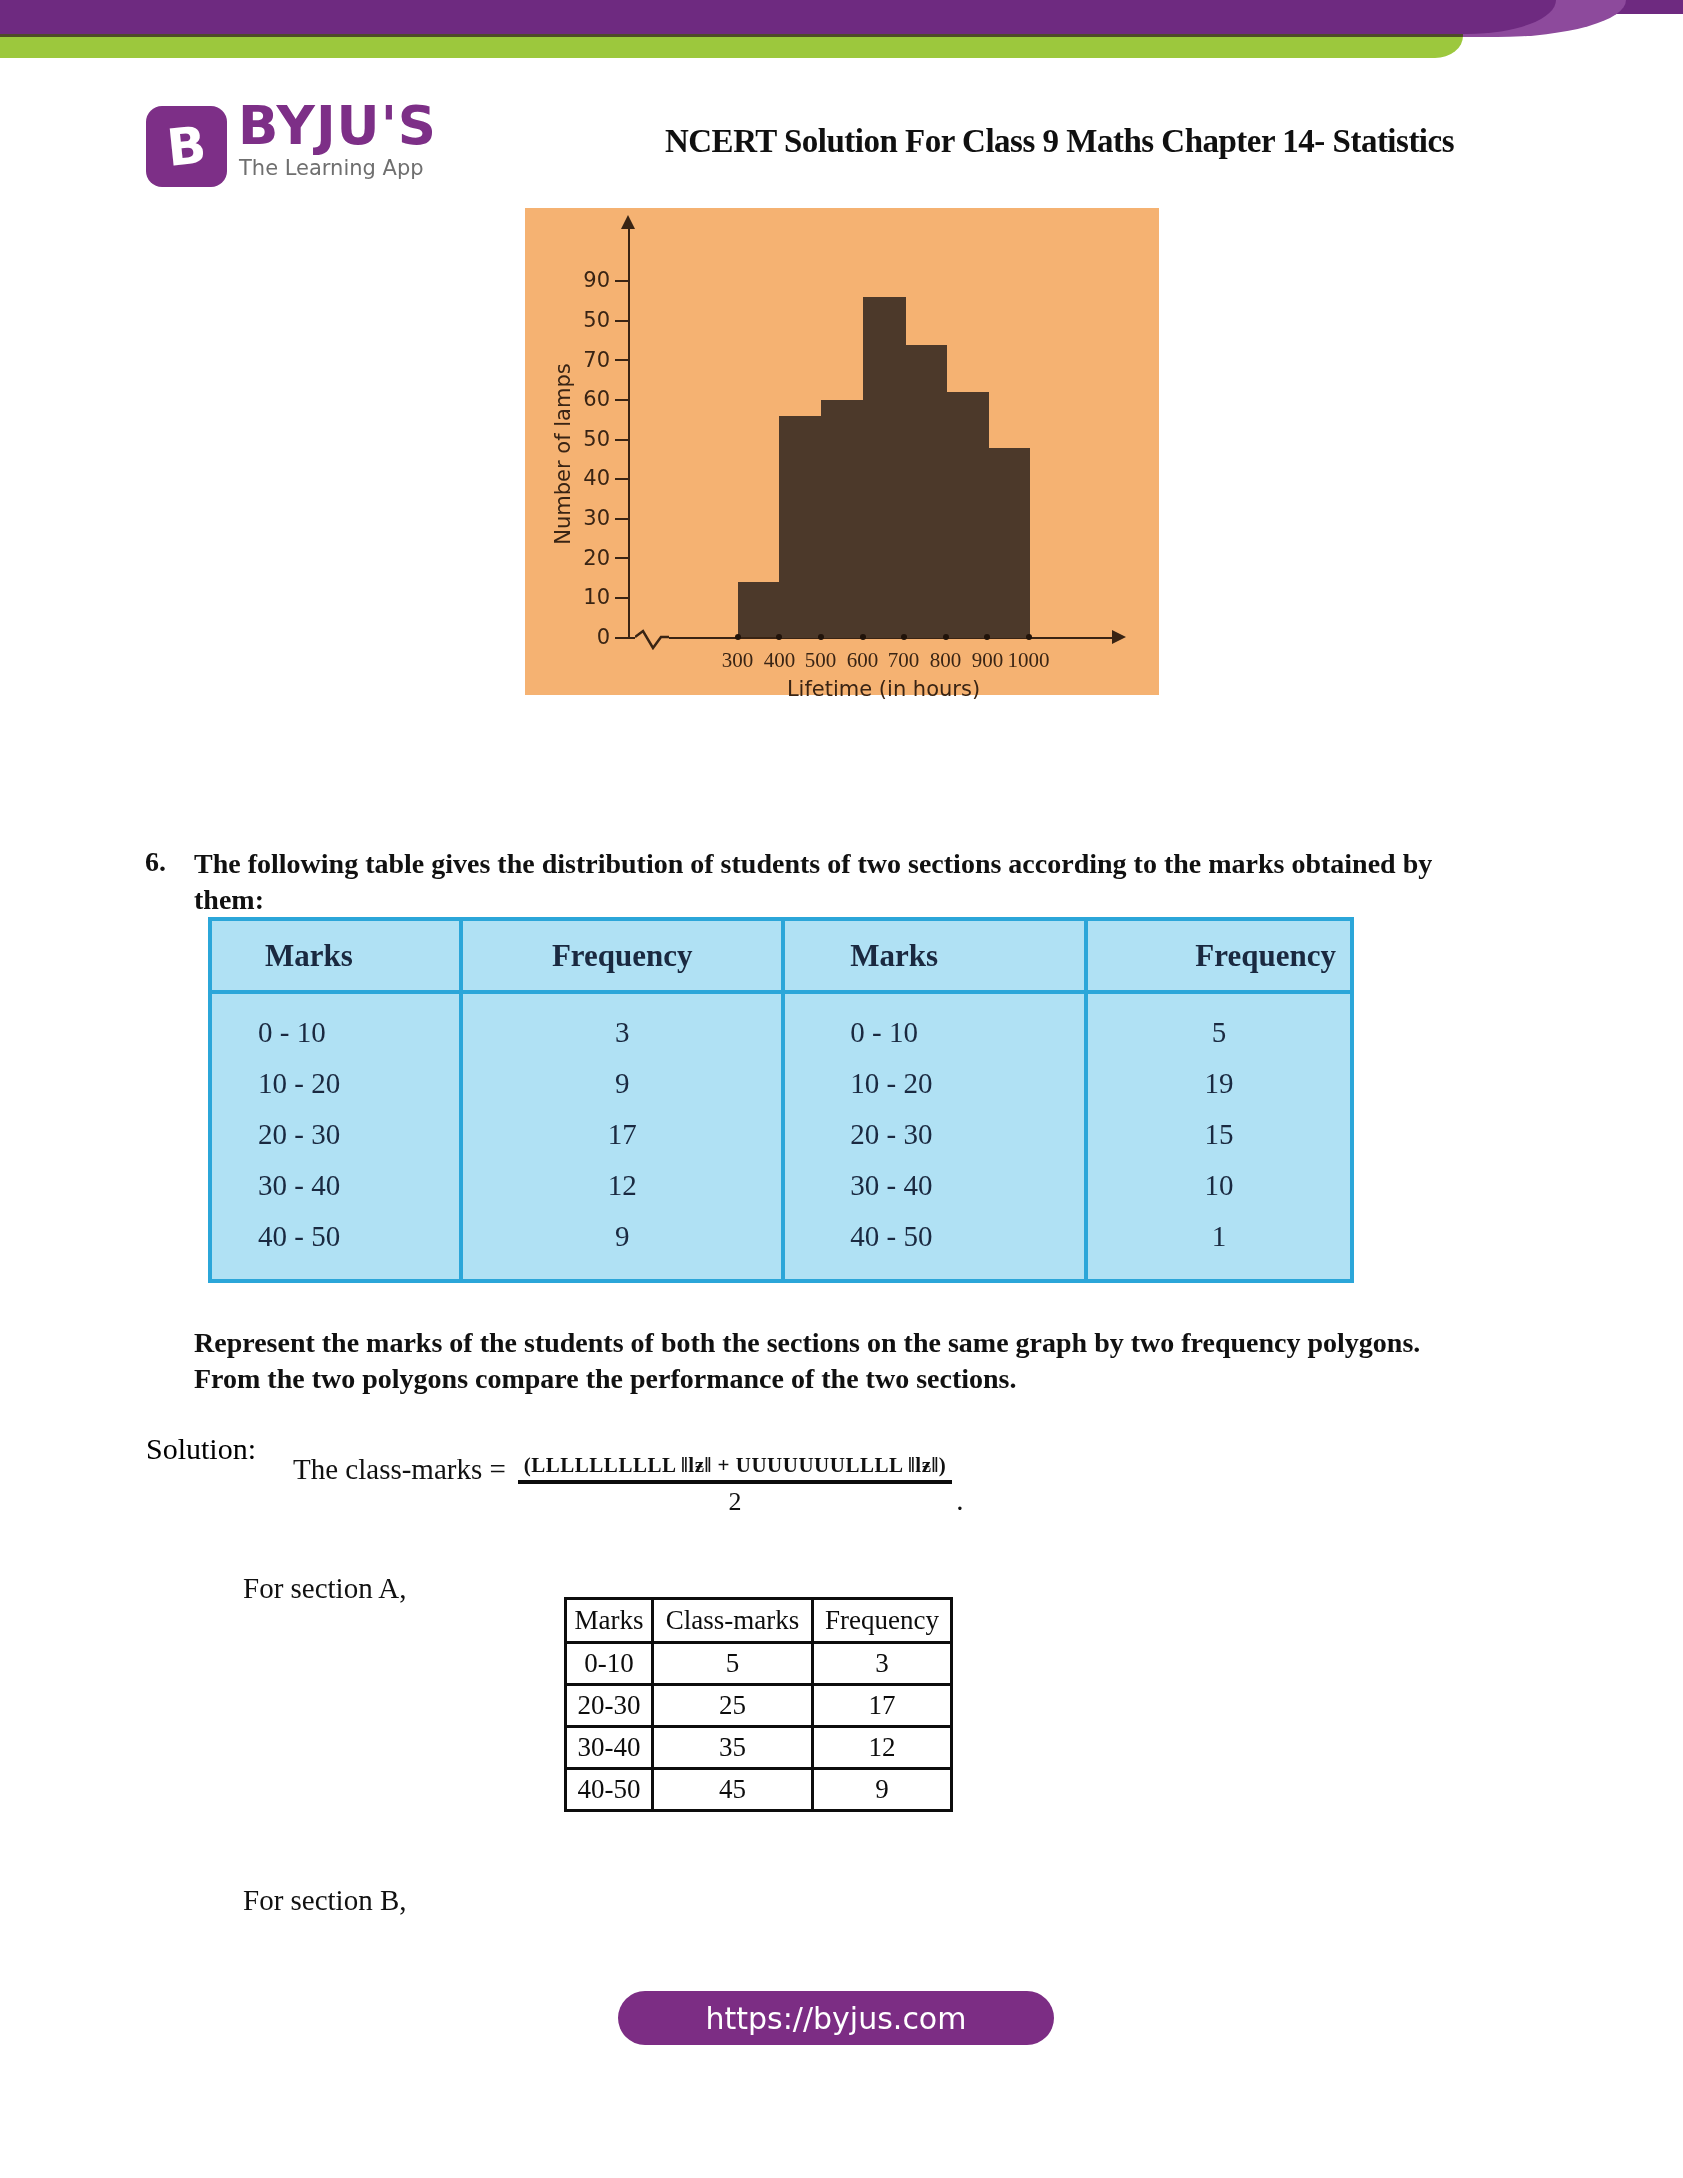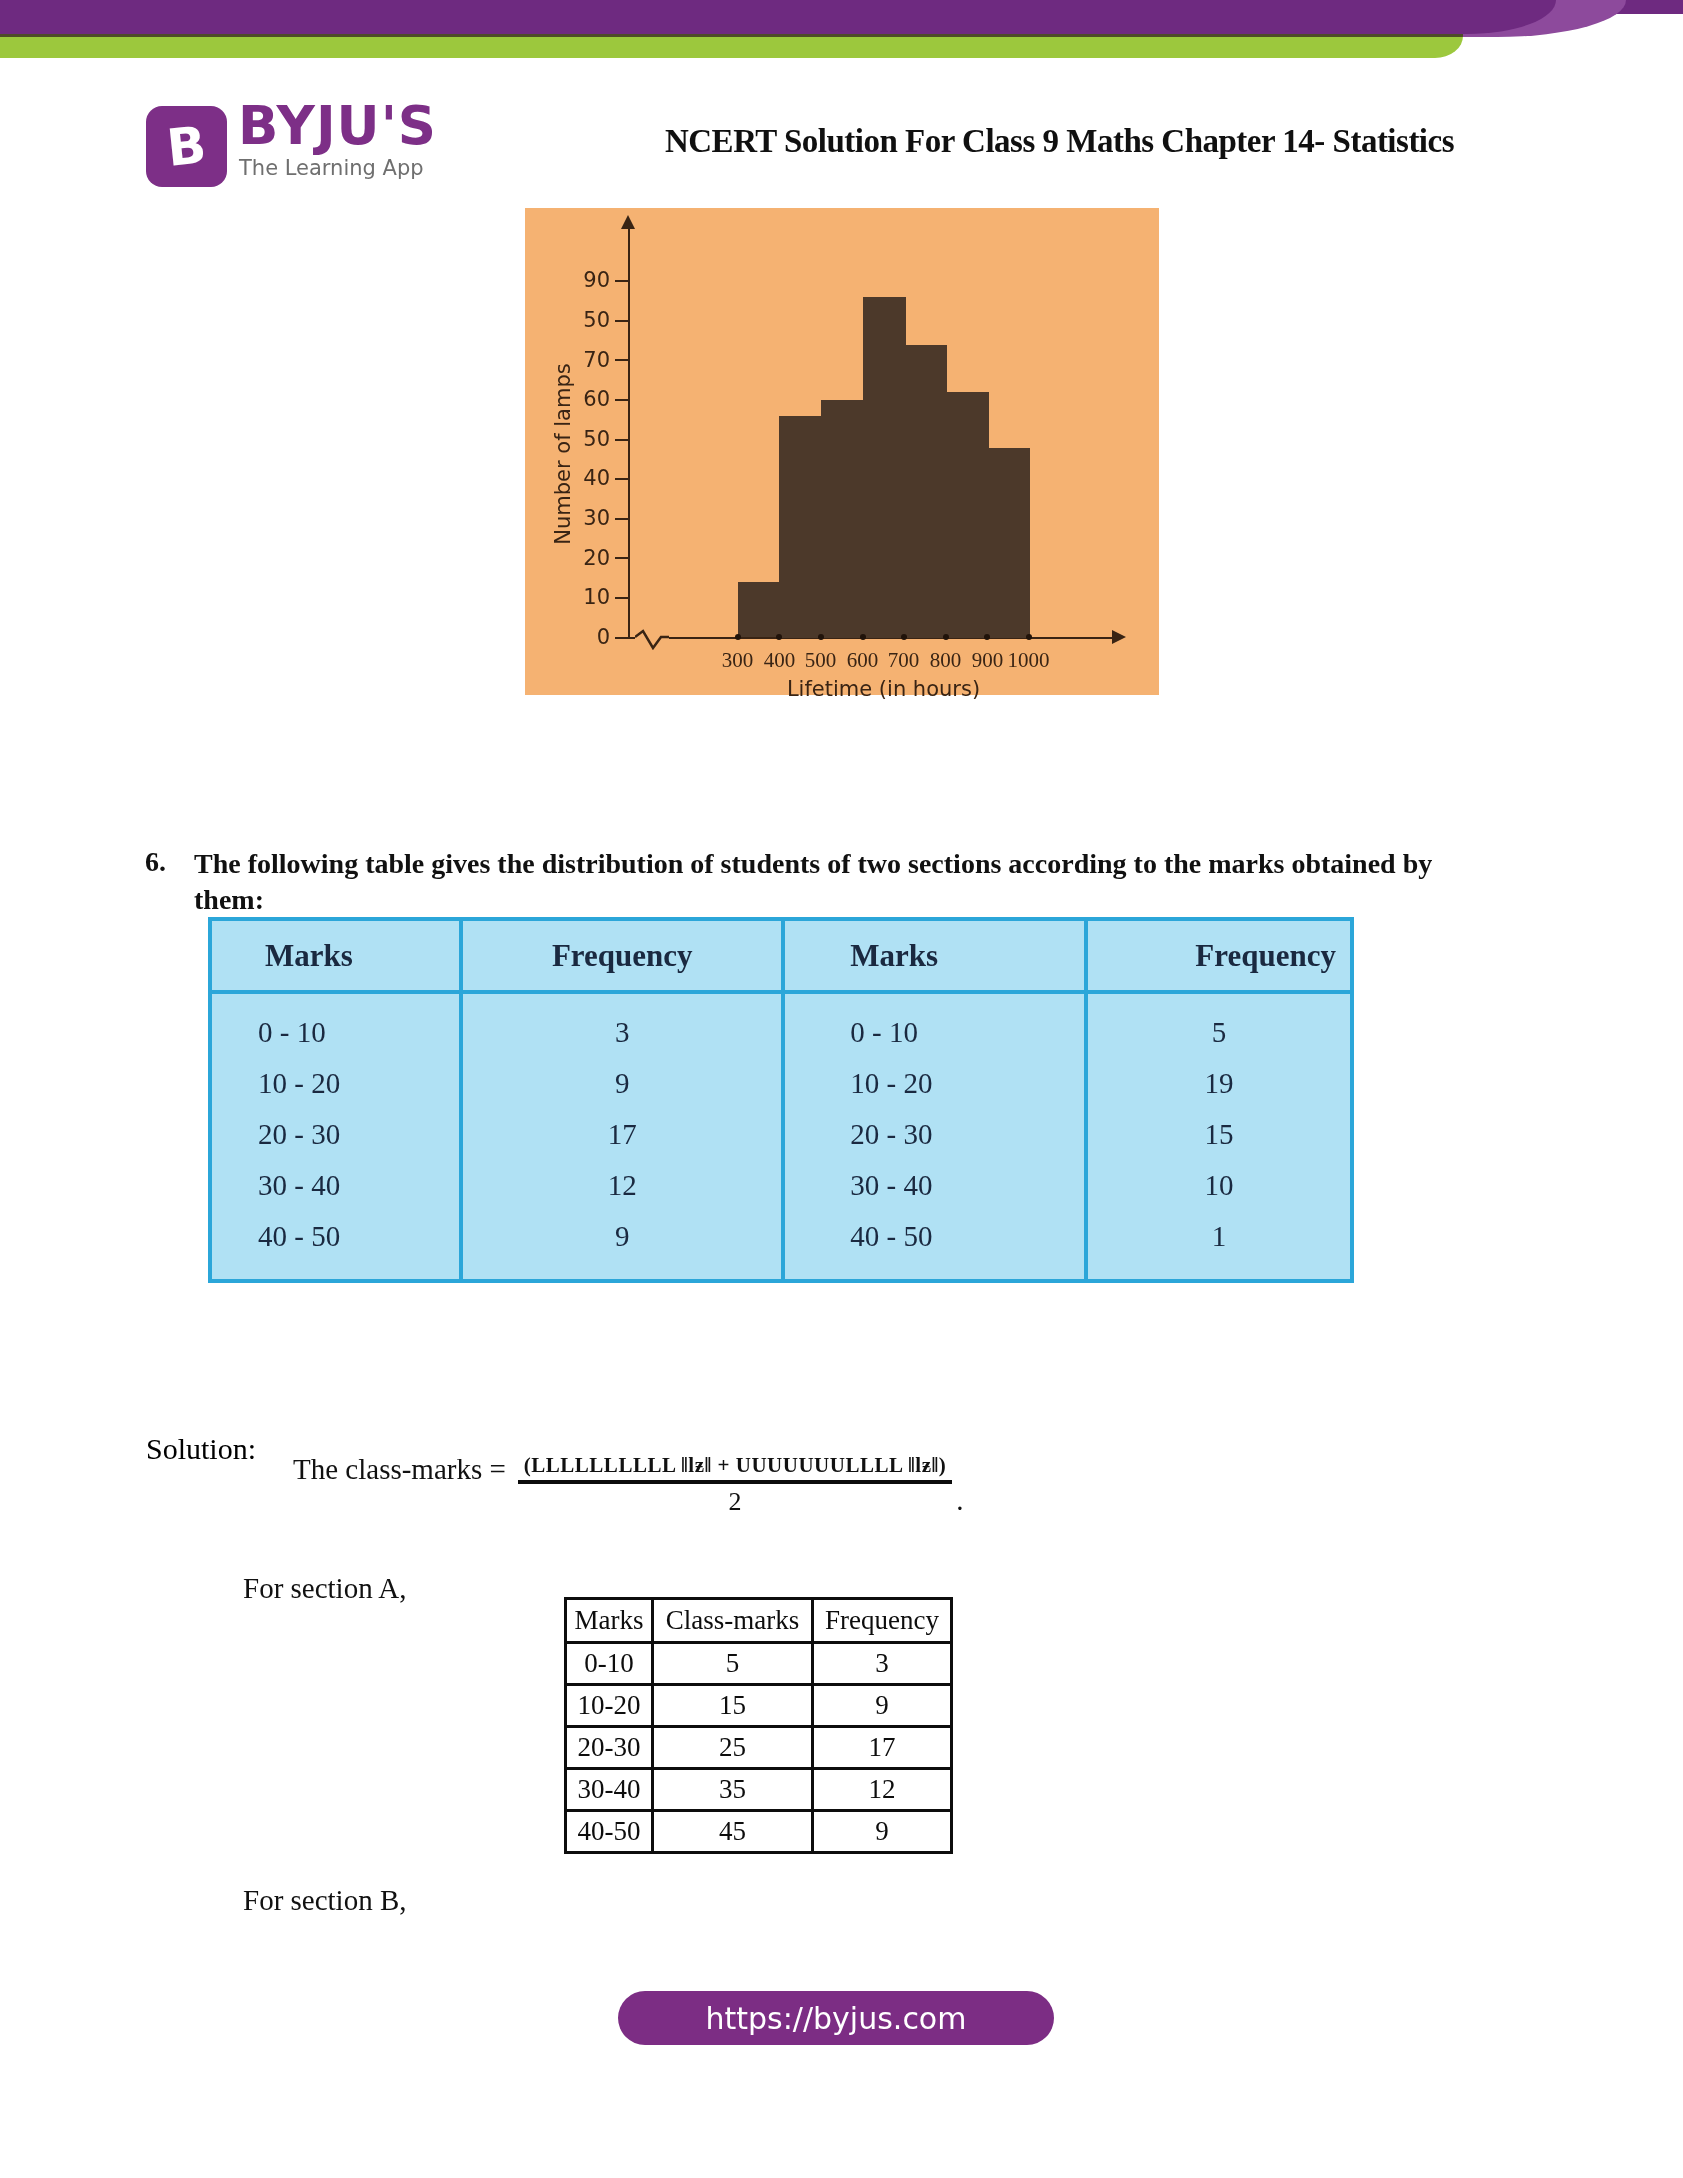--- a/index.html
+++ b/index.html
@@ -222,20 +222,21 @@
     </tr>
     <tr class="last-data">
       <td class="c-am">40 - 50</td>
       <td>9</td>
       <td class="c-bm">40 - 50</td>
       <td>1</td>
     </tr>
   </tbody>
     </table>
 
+  <div class="followup">Represent the marks of the students of both the sections on the same graph by two frequency polygons. From the two polygons compare the performance of the two sections.</div>
   <div class="solution-label">Solution:</div>
 
   <div class="formula-row">
     <span class="formula-lhs">The class-marks =</span>
     <span class="fraction">
       <span class="frac-num">(LLLLLLLLLL ǁlƶǁ + UUUUUUULLLL ǁlƶǁ)</span>
       <span class="frac-bar"></span>
       <span class="frac-den">2</span>
     </span>
     <span class="formula-period">.</span>
@@ -254,25 +255,20 @@
       <th>Marks</th>
       <th>Class-marks</th>
       <th>Frequency</th>
     </tr>
     <tr>
       <td>0-10</td>
       <td>5</td>
       <td>3</td>
     </tr>
     <tr>
-      <td>10-20</td>
-      <td>15</td>
-      <td>9</td>
-    </tr>
-    <tr>
       <td>20-30</td>
       <td>25</td>
       <td>17</td>
     </tr>
     <tr>
       <td>30-40</td>
       <td>35</td>
       <td>12</td>
     </tr>
     <tr>

